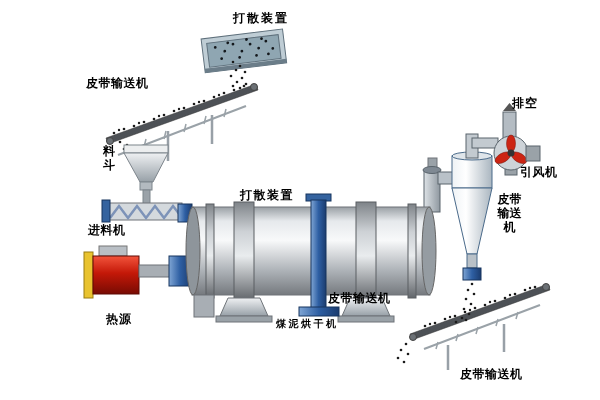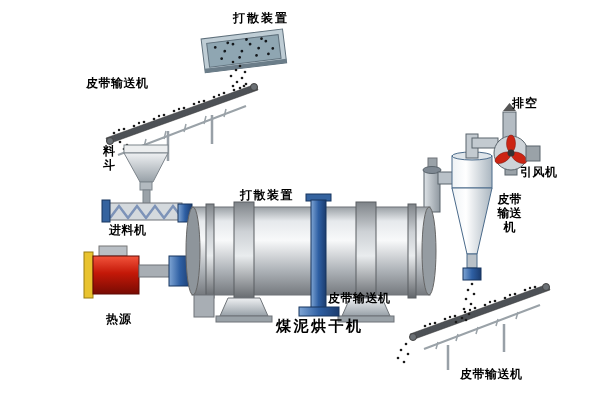--- a/index.html
+++ b/index.html
@@ -2,21 +2,21 @@
 <html><head>
 <meta charset="utf-8">
 <style>
   * { margin:0; padding:0; box-sizing:border-box; }
   html,body { background:#ffffff; font-family:"Liberation Sans", sans-serif; }
   .stage { position:relative; width:600px; height:400px; background:#ffffff; overflow:hidden; }
   .stage svg { position:absolute; left:0; top:0; }
   .lbl { position:absolute; font-family:Liberation Mono, monospace; font-weight:bold;
          font-size:12px; color:#000; letter-spacing:1px; white-space:nowrap; }
   .lbl.vertical { white-space:normal; letter-spacing:0; line-height:1.15; text-align:center; }
-  .lbl.big { font-size:15px; letter-spacing:2.5px; }
+  .lbl.big { font-size:10px; letter-spacing:2.5px; }
 </style>
 </head>
 <body>
 
 <div class="stage">
 
 <svg width="600" height="400" viewBox="0 0 600 400">
   <defs>
     <linearGradient id="drumG" x1="0" y1="0" x2="0" y2="1">
       <stop offset="0" stop-color="#9aa0a5"></stop>
@@ -243,21 +243,21 @@
         <circle cx="401" cy="350" r="1.3"></circle>
         <circle cx="408" cy="354" r="1.3"></circle>
     <circle cx="398" cy="358" r="1.3"></circle>
         <circle cx="404" cy="362" r="1.3"></circle>
   </g>
 </svg>
 
   <div class="lbl" style="left:233px;top:10px;letter-spacing:2px">打散装置</div>
   <div class="lbl" style="left:86px;top:75px;letter-spacing:0.5px">皮带输送机</div>
   <div class="lbl vertical" style="left:102px;top:146px;width:14px">料斗</div>
-  <div class="lbl" style="left:109px;top:222px;letter-spacing:0.5px">进料机</div>
+  <div class="lbl" style="left:88px;top:222px;letter-spacing:0.5px">进料机</div>
   <div class="lbl" style="left:240px;top:187px;letter-spacing:1.5px">打散装置</div>
   <div class="lbl" style="left:106px;top:311px;letter-spacing:1px">热源</div>
   <div class="lbl" style="left:328px;top:290px;letter-spacing:0.5px">皮带输送机</div>
   <div class="lbl big" style="left:276px;top:317px">煤泥烘干机</div>
   <div class="lbl" style="left:512px;top:95px;letter-spacing:1px">排空</div>
   <div class="lbl" style="left:520px;top:164px;letter-spacing:0.5px">引风机</div>
   <div class="lbl vertical" style="left:496px;top:194px;width:27px">皮带输送机</div>
   <div class="lbl" style="left:460px;top:366px;letter-spacing:0.5px">皮带输送机</div>
 </div>
 

